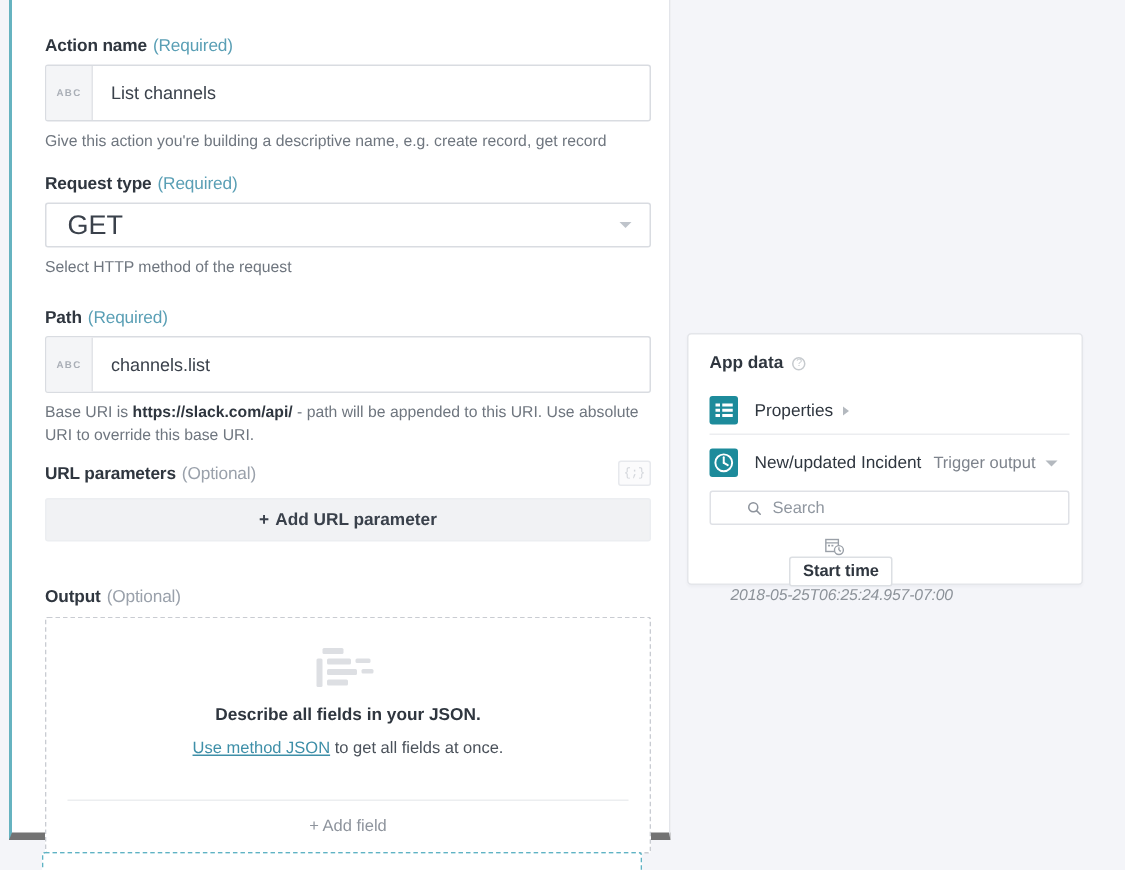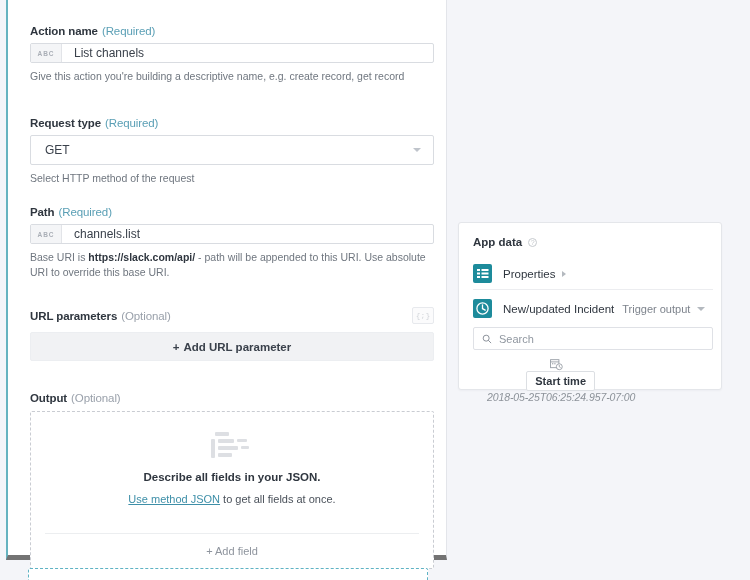--- a/index.html
+++ b/index.html
@@ -35,21 +35,21 @@
     letter-spacing: -0.1px;
     display: flex;
     align-items: baseline;
   }
   .req { color: #5a9fb5; font-weight: normal; margin-left: 4px; }
   .opt { color: #9aa1ab; font-weight: normal; margin-left: 4px; }
 
   .input-row {
     display: flex;
     align-items: stretch;
-    height: 20px;
+    height: 38px;
     border: 1px solid #d9dce1;
     border-radius: 2px;
     background: #fff;
   }
   .input-prefix {
     width: 31px;
     background: #f4f5f7;
     border-right: 1px solid #e2e4e8;
     display: flex; align-items: center; justify-content: center;
     font-size: 6.5px;
@@ -74,21 +74,21 @@
 
   
   .select-row {
     position: relative;
     height: 30px;
     border: 1px solid #d9dce1;
     border-radius: 2px;
     background: #fff;
     display: flex; align-items: center;
     padding-left: 14px;
-    font-size: 12px;
+    font-size: 18px;
     color: #3a414b;
   }
   .caret-down {
     position: absolute; right: 12px; top: 50%;
     width: 0; height: 0;
     margin-top: -2px;
     border-left: 4px solid transparent;
     border-right: 4px solid transparent;
     border-top: 4px solid #bfc4cb;
   }
@@ -197,21 +197,21 @@
   }
   .panel-divider { position: absolute; left: 14px; width: 240px; height: 1px; background: #ecedf0; }
 
   .search-box {
     position: absolute; left: 14px; top: 104px;
     width: 240px; height: 23px;
     border: 1px solid #dfe1e6;
     border-radius: 2px;
     background: #fff;
     display: flex; align-items: center;
-    padding-left: 8px;
+    padding-left: 24px;
   }
   .search-placeholder { font-size: 11px; color: #9097a0; margin-left: 7px; }
 
   .start-time-row { position: absolute; left: 18px; top: 135px; display: flex; align-items: center; flex-direction: column; }
   .st-chip {
     border: 1px solid #dcdfe3;
     border-radius: 2px;
     background: #fff;
     padding: 3px 8px;
     font-size: 11px;

